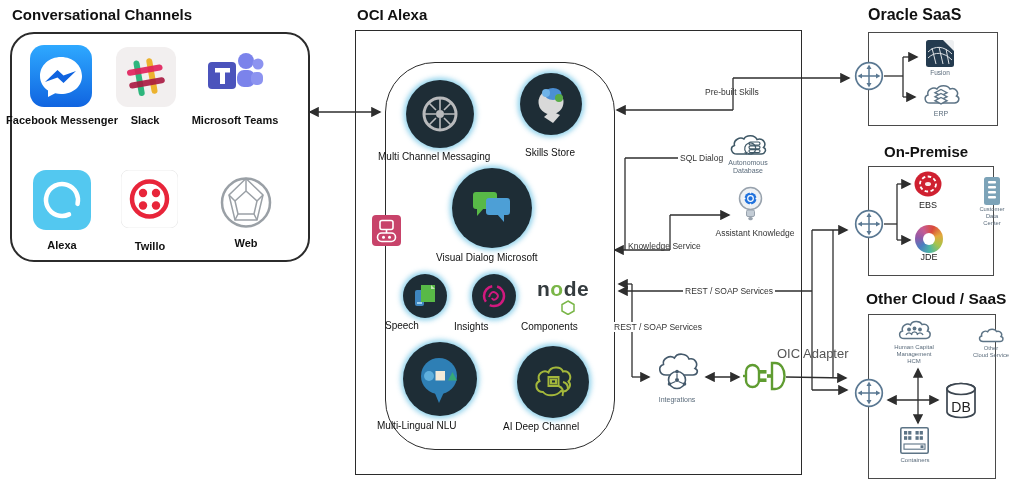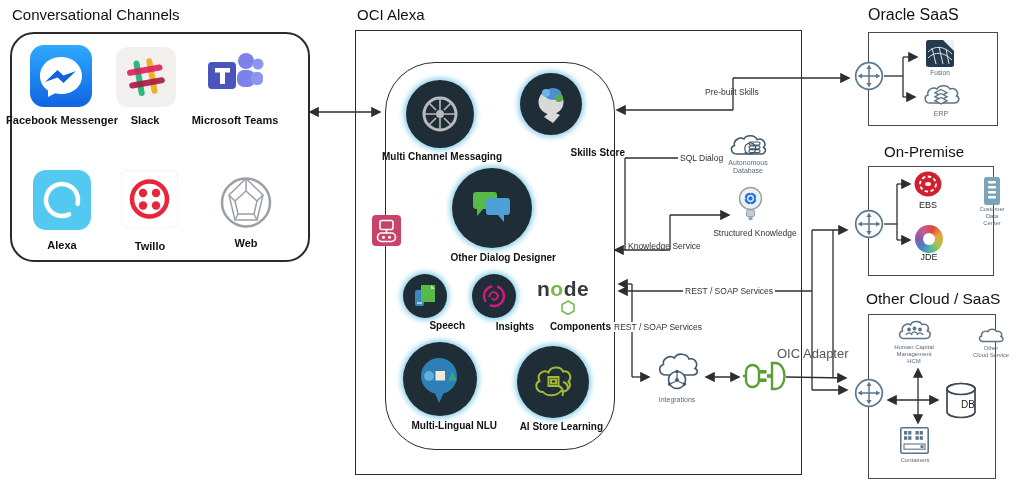--- a/index.html
+++ b/index.html
@@ -1,41 +1,41 @@
 <!DOCTYPE html>
 <html><head>
 <meta charset="utf-8">
 <style>
   html,body{margin:0;padding:0;background:#fff;}
   #scene{position:relative;width:1024px;height:491px;background:#fff;
          font-family:"Liberation Sans",sans-serif;overflow:hidden;color:#111;}
   .abs{position:absolute;}
-  .sec-title{font-weight:normal;font-size:15px;white-space:nowrap;text-align:center;}
+  .sec-title{font-weight:bold;font-size:15px;white-space:nowrap;text-align:center;}
   .box{position:absolute;border:1.6px solid #2b2b2b;background:transparent;}
   .rounded{border-radius:26px;}
   .da-round{border-radius:50px;border:1.6px solid #2b2b2b;}
   .glow{position:absolute;border-radius:50%;background:#1e2d36;
         box-shadow:0 0 5px 2.5px rgba(132,205,233,.85);
         display:flex;align-items:center;justify-content:center;}
-  .mod-label{position:absolute;font-weight:bold;font-size:10px;text-align:right;white-space:nowrap;}
+  .mod-label{position:absolute;font-weight:normal;font-size:10px;text-align:left;white-space:nowrap;}
   .chan-label{position:absolute;font-weight:bold;font-size:11px;text-align:center;white-space:nowrap;}
   .tiny{position:absolute;font-size:6.5px;color:#5a6b7b;text-align:center;
         white-space:pre-line;line-height:1.2;}
   .conn-label{position:absolute;font-size:8.5px;color:#333;background:#fff;
               padding:0 2px;white-space:nowrap;text-align:center;}
   .nolabel-bg{background:transparent;}
   svg{display:block;}
   .jde{position:absolute;border-radius:50%;
        background:conic-gradient(from 20deg,#d94a3c,#e3a83d,#a8c44a,#4db8a4,#4a7fc1,#9059a8,#c85c92,#d94a3c);}
   .jde-hole{position:absolute;left:50%;top:50%;width:12px;height:12px;margin:-6px 0 0 -6px;
             border-radius:50%;background:#fff;}
   .node-word{position:absolute;font-weight:bold;font-size:21px;letter-spacing:.5px;
              color:#343b3e;white-space:nowrap;}
   .node-o{color:#7ab648;}
-  .db-text{position:absolute;font-size:10px;color:#222;text-align:right;}
+  .db-text{position:absolute;font-size:14px;color:#222;text-align:center;}
 </style>
 </head>
 <body>
 
 <div id="scene">
 
   <svg class="abs" width="1024" height="491" style="left:0;top:0;pointer-events:none">
     <defs>
       <marker id="ah" viewBox="0 0 10 10" refX="8.5" refY="5" markerWidth="8" markerHeight="8" orient="auto-start-reverse">
         <path d="M0,0L10,5L0,10z" fill="#2e2e2e"></path>
@@ -187,21 +187,21 @@
   <div class="mod-label" style="left:525px;top:147px;width:100px">Skills Store</div>
 
   <div class="glow" style="left:452px;top:168px;width:80px;height:80px">
     <svg width="52" height="52">
       <rect x="7" y="10" width="24" height="17" rx="3" fill="#58b947"></rect>
       <polygon points="11,26 11,34 18,26" fill="#58b947"></polygon>
       <rect x="20" y="16" width="24" height="17" rx="3" fill="#4d9fd6"></rect>
       <polygon points="38,32 38,40 31,32" fill="#4d9fd6"></polygon>
     </svg>
   </div>
-  <div class="mod-label" style="left:436px;top:252px;width:120px">Other Dialog Designer</div>
+  <div class="mod-label" style="left:436px;top:252px;width:120px">Visual Dialog Microsoft</div>
 
   <div class="glow" style="left:403px;top:274px;width:44px;height:44px">
     <svg width="32" height="32">
       <rect x="6" y="10" width="9" height="16" rx="2" fill="#3e86c0"></rect>
       <rect x="12" y="5" width="14" height="17" fill="#58b947"></rect>
       <polygon points="22,5 26,9 22,9" fill="#bfe6b2"></polygon>
       <rect x="8" y="22" width="5" height="2" fill="#9fd0f0"></rect>
     </svg>
   </div>
   <div class="mod-label" style="left:385px;top:320px;width:80px">Speech</div>
@@ -234,21 +234,21 @@
   <div class="glow" style="left:517px;top:346px;width:72px;height:72px">
     <svg width="50" height="50">
       <g stroke="#a4b83b" stroke-width="2" fill="none">
         <path d="M15,35 C8,35 6,27 11.5,24 C8,17 16,12 20.5,15.5 C22.5,9 33,9 35,14.5 C41,13 44.5,20 40.5,24.5 C44.5,29 39,36 33,34 C29,39 19,40 15,35 Z"></path>
         <rect x="20.5" y="20" width="10" height="9"></rect>
         <rect x="23" y="22.5" width="5" height="4"></rect>
         <path d="M30.5,29 q6,2 4,10 M35,25 q5,1 5,7"></path>
       </g>
     </svg>
   </div>
-  <div class="mod-label" style="left:503px;top:421px;width:100px">AI Store Learning</div>
+  <div class="mod-label" style="left:503px;top:421px;width:100px">AI Deep Channel</div>
 
   <div class="conn-label" style="left:678px;top:153px">SQL Dialog</div>
   <div class="conn-label nolabel-bg" style="left:626px;top:241px">Knowledge Service</div>
   <div class="conn-label nolabel-bg" style="left:703px;top:87px">Pre-built Skills</div>
   <div class="conn-label" style="left:683px;top:286px">REST / SOAP Services</div>
   <div class="conn-label" style="left:612px;top:322px">REST / SOAP Services</div>
 
   <svg class="abs" style="left:727px;top:132px" width="42" height="26">
     <path d="M10,22 C4,22 2.5,15 7.5,13.5 C6,8 13,4.5 17,7 C19,2.5 28,2.5 30,7.5 C36,5.5 40,11.5 36.5,15.5 C40,17 38.5,22 34,22 Z" stroke="#3f5866" stroke-width="1.5" fill="#fff"></path>
     <g stroke="#3f5866" stroke-width="1.2" fill="none">
@@ -265,21 +265,21 @@
   <svg class="abs" style="left:737px;top:186px" width="27" height="37">
     <circle cx="13.5" cy="12.5" r="11" fill="#eef1f4" stroke="#98a2ad" stroke-width="1.5"></circle>
     <circle cx="13.5" cy="12.5" r="6" fill="#2172dd"></circle>
     <circle cx="13.5" cy="12.5" r="2.8" stroke="#fff" stroke-width="1.2" fill="none"></circle>
     <g stroke="#fff" stroke-width="1.4">
         <path d="M13.5,7.5 v-2 M13.5,17.5 v2 M8.5,12.5 h-2 M18.5,12.5 h2"></path>
       </g>
     <rect x="9.5" y="24" width="8" height="6.5" rx="1.5" fill="#c3ccd5" stroke="#98a2ad"></rect>
     <rect x="11.3" y="31" width="4.5" height="3.2" rx="1.6" fill="#98a2ad"></rect>
   </svg>
-  <div class="conn-label nolabel-bg" style="left:705px;top:228px;width:96px">Structured Knowledge</div>
+  <div class="conn-label nolabel-bg" style="left:705px;top:228px;width:96px">Assistant Knowledge</div>
 
   <svg class="abs" style="left:654px;top:350px" width="46" height="44">
     <path d="M12,25 C5,25 3.5,16.5 9.5,14.5 C8,8.5 16,4.5 20.5,8 C23,2.5 33,3 35,9 C41,7.5 45,14 41,18.5 C45,20 43.5,25 39,25 Z" stroke="#44596b" stroke-width="1.6" fill="#fff"></path>
     <circle cx="23" cy="30" r="8.5" stroke="#44596b" stroke-width="1.6" fill="#fff"></circle>
     <circle cx="23" cy="21.5" r="1.8" fill="#44596b"></circle>
     <circle cx="15.5" cy="34" r="1.8" fill="#44596b"></circle>
     <circle cx="30.5" cy="34" r="1.8" fill="#44596b"></circle>
     <circle cx="23" cy="30" r="2" fill="#44596b"></circle>
     <path d="M23,28 V23.5 M21.5,31.5 L17,33.5 M24.5,31.5 L29,33.5" stroke="#44596b" stroke-width="1.2"></path>
   </svg>

